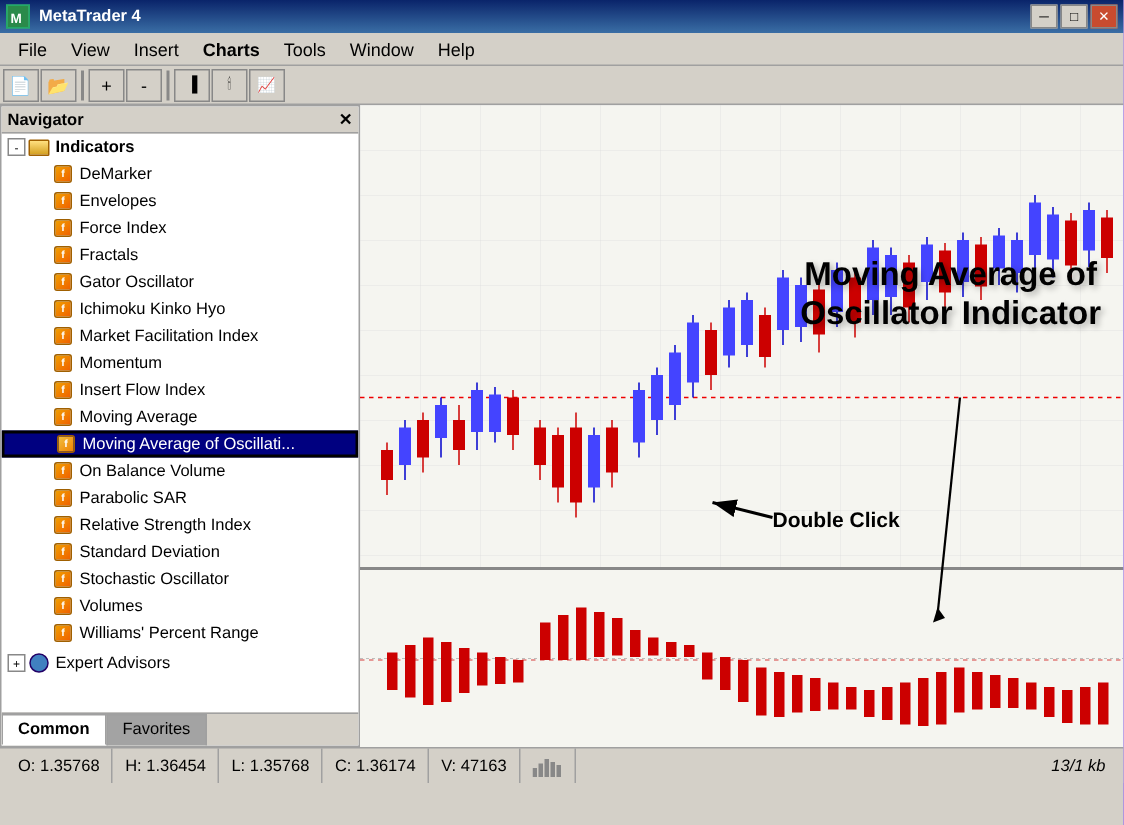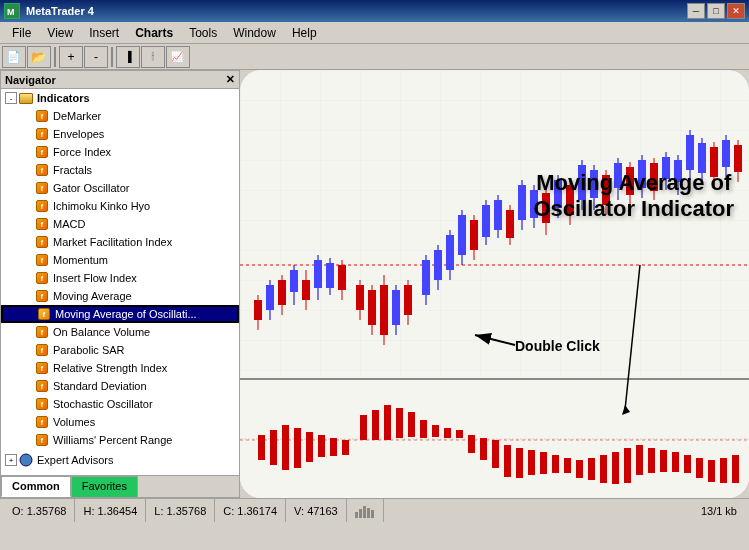--- a/index.html
+++ b/index.html
@@ -200,21 +200,21 @@
       border-top: 1px solid #a0a0a0;
       background: #d4d0c8;
       height: 22px;
     }
     .nav-tab {
       padding: 3px 10px;
       cursor: pointer;
       font-size: 11px;
       border: 1px solid #a0a0a0;
       border-bottom: none;
-      background: #22c55e;
+      background: #a3a3a3;
     }
     .nav-tab.active {
       background: #fff;
       border-bottom: 1px solid #fff;
       font-weight: bold;
     }
 
     
     .status-bar {
       background: #d4d0c8;
@@ -225,21 +225,21 @@
       padding: 0 4px;
       font-size: 11px;
       gap: 0;
     }
     .status-item {
       padding: 0 8px;
       border-right: 1px solid #a0a0a0;
       height: 100%;
       display: flex; align-items: center;
     }
-    .status-item:last-child { border-right: none; margin-left: auto; }
+    .status-item:last-child { border-right: none; margin-left: auto; font-style: italic; }
 
     
     .navigator-body::-webkit-scrollbar { width: 14px; }
     .navigator-body::-webkit-scrollbar-track { background: #e0ddd5; }
     .navigator-body::-webkit-scrollbar-thumb {
       background: #b0ada5;
       border: 2px solid #e0ddd5;
     }
 
     
@@ -353,26 +353,20 @@
       <div class="nav-item nav-indent2">
         <div class="nav-icon">
             <div class="icon-indicator">f</div>
           </div>
         <span class="nav-label">Ichimoku Kinko Hyo</span>
       </div>
       <div class="nav-item nav-indent2">
         <div class="nav-icon">
             <div class="icon-indicator">f</div>
           </div>
-        <span class="nav-label">MACD</span>
-      </div>
-      <div class="nav-item nav-indent2">
-        <div class="nav-icon">
-            <div class="icon-indicator">f</div>
-          </div>
         <span class="nav-label">Market Facilitation Index</span>
       </div>
       <div class="nav-item nav-indent2">
         <div class="nav-icon">
             <div class="icon-indicator">f</div>
           </div>
         <span class="nav-label">Momentum</span>
       </div>
       <div class="nav-item nav-indent2">
         <div class="nav-icon">
@@ -447,21 +441,21 @@
       </div>
 
     </div>
 
     <div class="nav-tabs">
       <div class="nav-tab active">Common</div>
       <div class="nav-tab">Favorites</div>
     </div>
   </div>
 
-  <div class="chart-area" style="position:relative; background:#8b5cf6;border-radius:21px;">
+  <div class="chart-area" style="position:relative; background:#8b5cf6;">
 
     <div class="main-chart">
       <svg width="100%" height="100%" xmlns="http://www.w3.org/2000/svg" style="background:#f5f5f0;">
 
         <defs>
           <pattern id="grid" width="40" height="30" patternUnits="userSpaceOnUse">
             <path d="M 40 0 L 0 0 0 30" fill="none" stroke="#ddd" stroke-width="0.5"></path>
           </pattern>
         </defs>
         <rect width="100%" height="100%" fill="url(#grid)"></rect>

